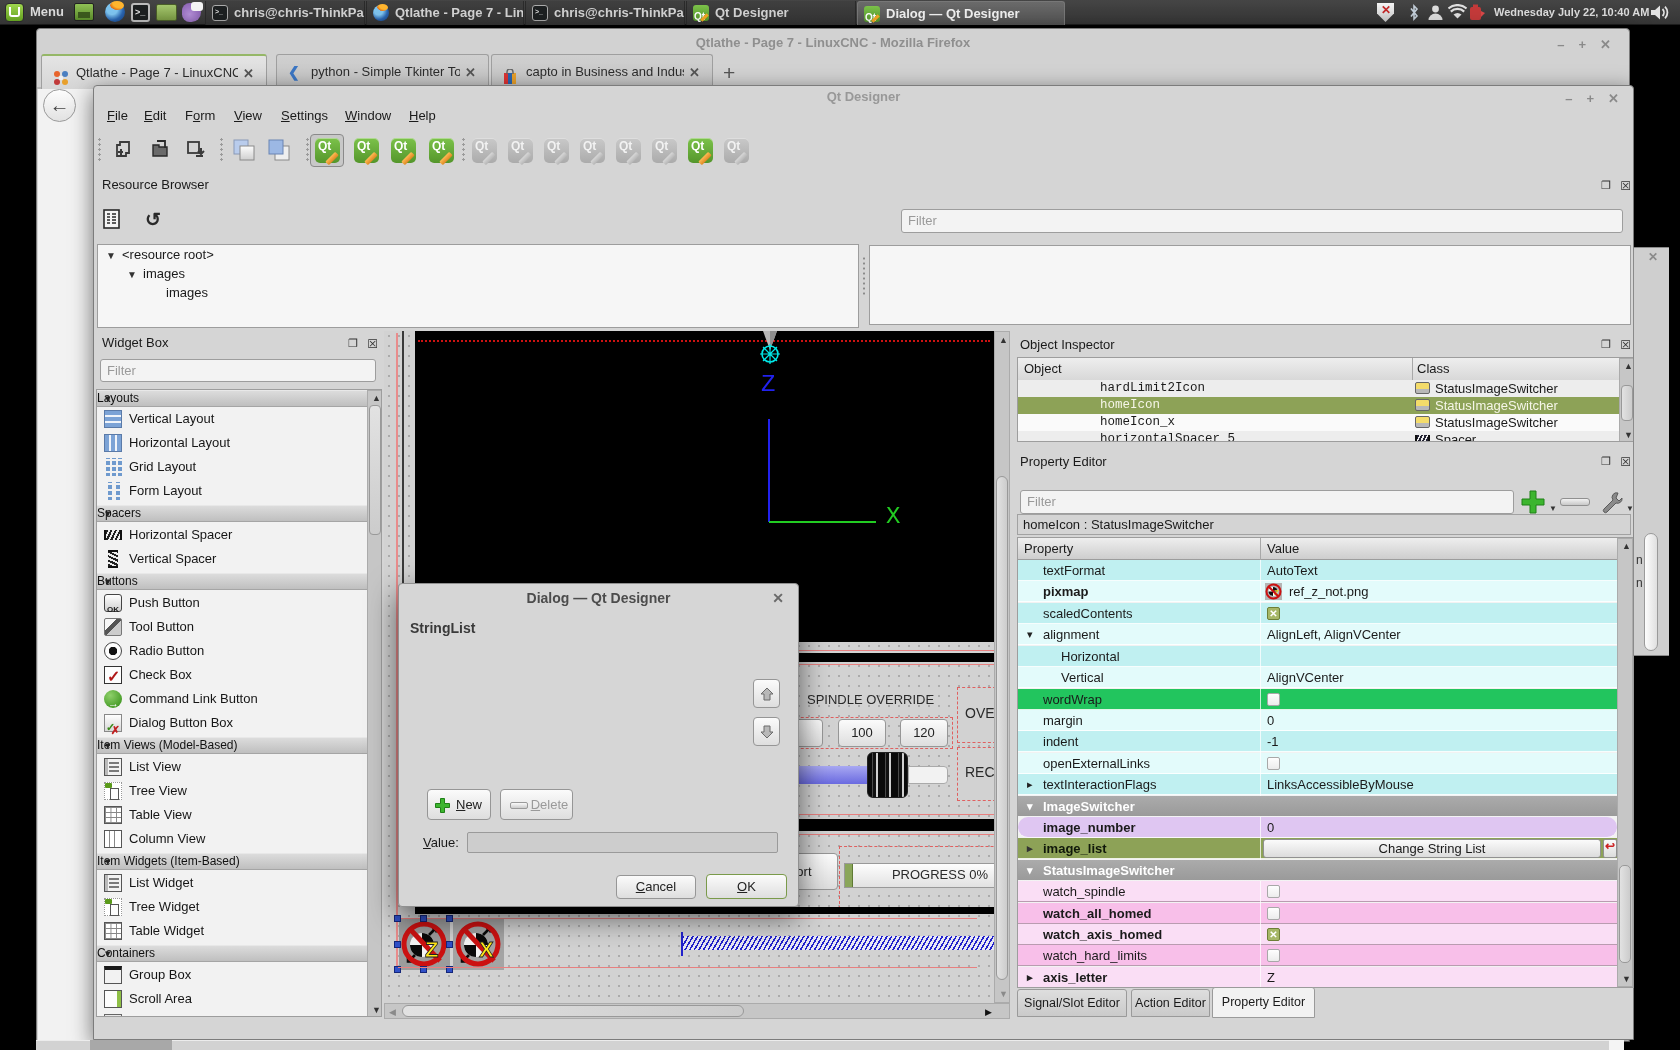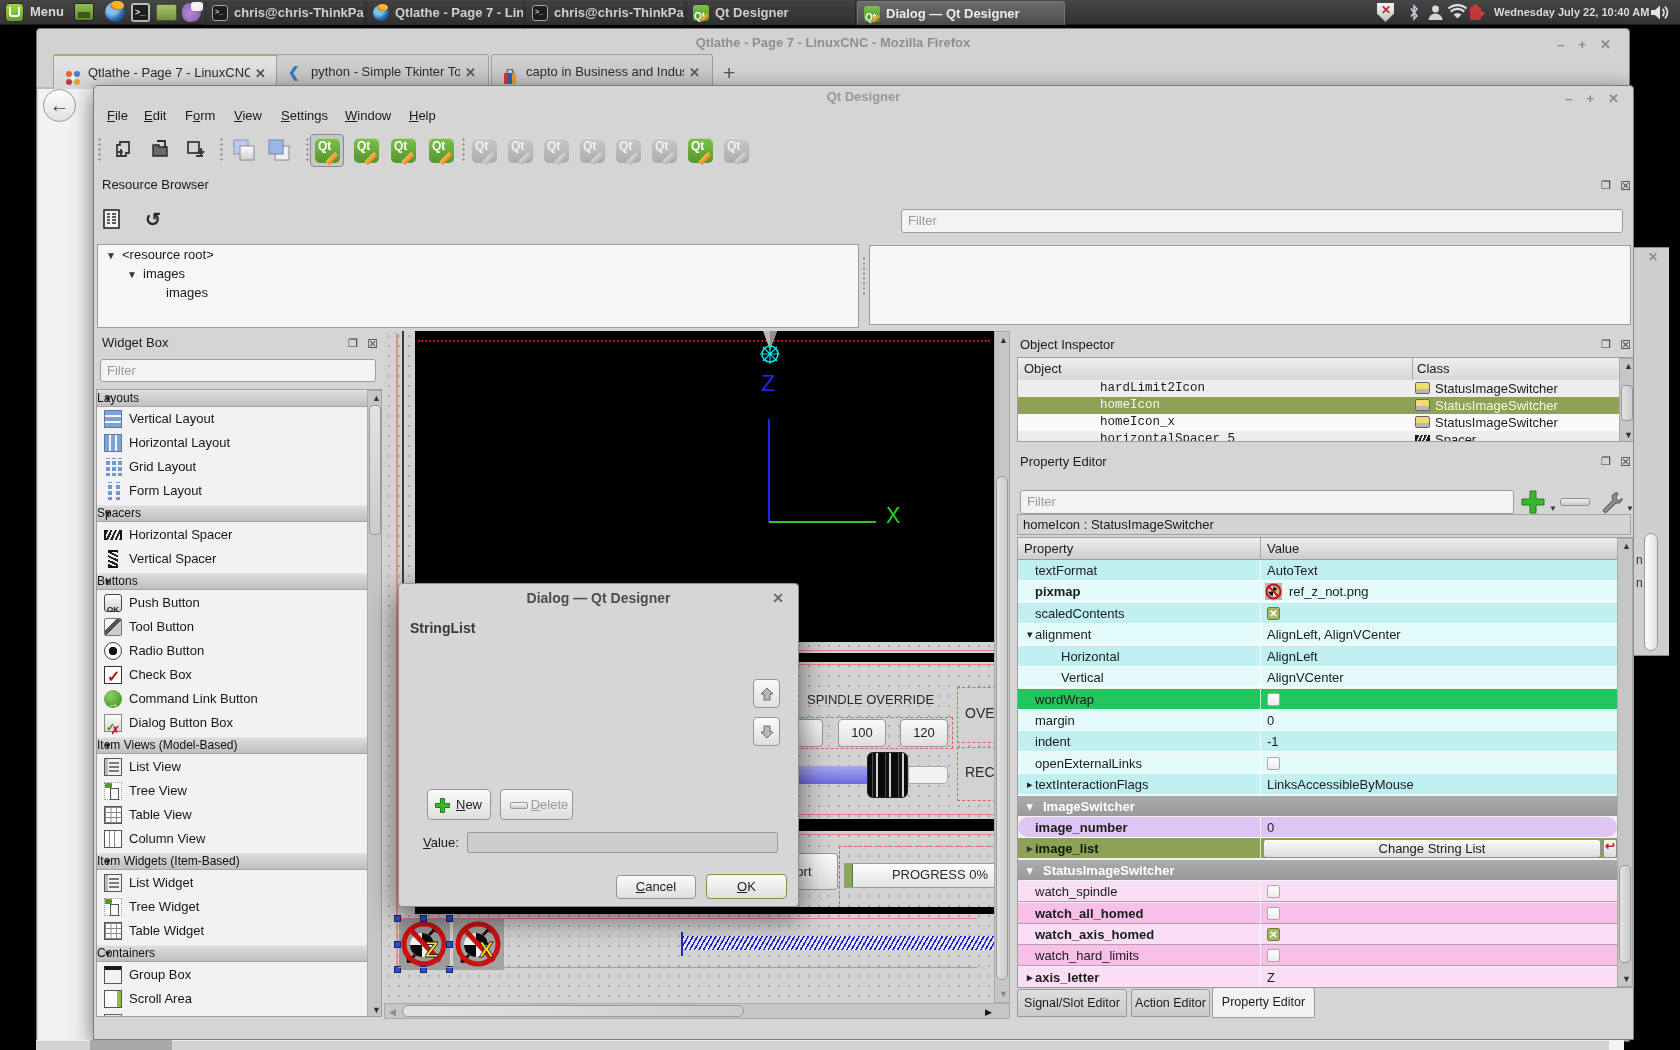--- a/index.html
+++ b/index.html
@@ -55,21 +55,21 @@
 .sb { position:absolute; background:#c6c6c6; border:1px solid #ababab; }
 .sbthumb { position:absolute; background:linear-gradient(90deg,#e2e2e2,#cccccc); border:1px solid #999; border-radius:4px; }
 .sbthumbH { position:absolute; background:linear-gradient(#e2e2e2,#cccccc); border:1px solid #999; border-radius:4px; }
 .arr { position:absolute; font-size:9px; color:#333; line-height:10px; }
 
 .hdr { background:linear-gradient(#eeeeee,#cecece); border-bottom:1px solid #9d9d9d; }
 .cb { position:absolute; top:4px; width:13px; height:13px; background:linear-gradient(#fefefe,#ececec); border:1px solid #a8a8a8; border-radius:2px; }
 .cb.on { background:#a6b767; border:1px solid #6d7f37; color:#fff; font-size:10px; line-height:12px; text-align:center; font-weight:bold; }
 .ghdr { background:linear-gradient(#ababab,#9a9a9a); color:#fff; font-weight:bold; z-index:2; }
 .pr { position:absolute; left:0; width:599px; height:21px; font-size:13px; border-bottom:1px solid rgba(255,255,255,.85); }
-.pr .nm { position:absolute; left:0; top:0; width:242px; height:21px; padding-left:17px; line-height:21px; white-space:nowrap; }
+.pr .nm { position:absolute; left:0; top:0; width:242px; height:21px; padding-left:25px; line-height:21px; white-space:nowrap; }
 .pr .vl { position:absolute; left:243px; top:0; width:356px; height:21px; padding-left:6px; line-height:21px; white-space:nowrap; }
 .pr .b { font-weight:bold; }
 .tri { position:absolute; left:9px; top:0; font-size:11px; color:#222; line-height:21px; }
 .pr .cb { top:4px; }
 .pk { border-bottom:1px solid #b99cb0; }
 
 #dlg { left:398px; top:583px; width:401px; height:324px; background:#d6d6d6; border:1px solid #909090; border-radius:4px; box-shadow:0 10px 30px rgba(0,0,0,.6); }
 .btn { position:absolute; background:linear-gradient(#fbfbfb,#dedede); border:1px solid #969696; border-radius:4px; text-align:center; font-size:13px; color:#222; }
 
 .redline { position:absolute; background:#e88080; height:1px; }
@@ -173,21 +173,21 @@
     </svg>
 </div>
 
 <div class="win" id="ffwin">
   <div class="wtitle">Qtlathe - Page 7 - LinuxCNC - Mozilla Firefox</div>
   <div class="wbtns" style="top:8px; right:18px;"><span>–</span><span>+</span><span>✕</span></div>
   <div id="ffcontent"></div>
   <div id="backbtn">←</div>
   <div id="tabline"></div>
 
-  <div class="fftab active" style="left:16px;width:226px;"><span class="lbl">Qtlathe - Page 7 - LinuxCNC</span>
+  <div class="fftab active" style="left:4px;width:226px;"><span class="lbl">Qtlathe - Page 7 - LinuxCNC</span>
     <div class="fticon">
       <svg width="16" height="16" viewBox="0 0 16 16">
           <circle cx="4" cy="4" r="3" fill="#e8642c"></circle>
           <circle cx="12" cy="4" r="3" fill="#4a7fc1"></circle>
           <circle cx="4" cy="12" r="3" fill="#c13a3a"></circle>
           <circle cx="12" cy="12" r="3" fill="#e8a02c"></circle>
           <circle cx="8" cy="8" r="2.2" fill="#f0f0f0"></circle>
         </svg>
     </div><span class="tx">✕</span></div>
   <div class="fftab" style="left:239px;width:213px;"><span class="lbl">python - Simple Tkinter Toggl</span>
@@ -558,21 +558,20 @@
           <div class="vl">
             <span class="cb on" style="left:6px;">✕</span>
           </div>
         </div>
     <div class="pr" style="top:86px;background:#e3fbfb;">
           <div class="nm"><span class="tri">▾</span>alignment</div>
           <div class="vl">AlignLeft, AlignVCenter</div>
         </div>
     <div class="pr" style="top:108px;background:#c0f0f1;">
           <div class="nm" style="padding-left:43px;">Horizontal</div>
-          <div class="vl">AlignLeft</div>
         </div>
     <div class="pr" style="top:129px;background:#e3fbfb;">
           <div class="nm" style="padding-left:43px;">Vertical</div>
           <div class="vl">AlignVCenter</div>
         </div>
     <div class="pr" style="top:151px;background:#22c55e;">
           <div class="nm">wordWrap</div>
           <div class="vl">
             <span class="cb" style="left:6px;"></span>
           </div>

